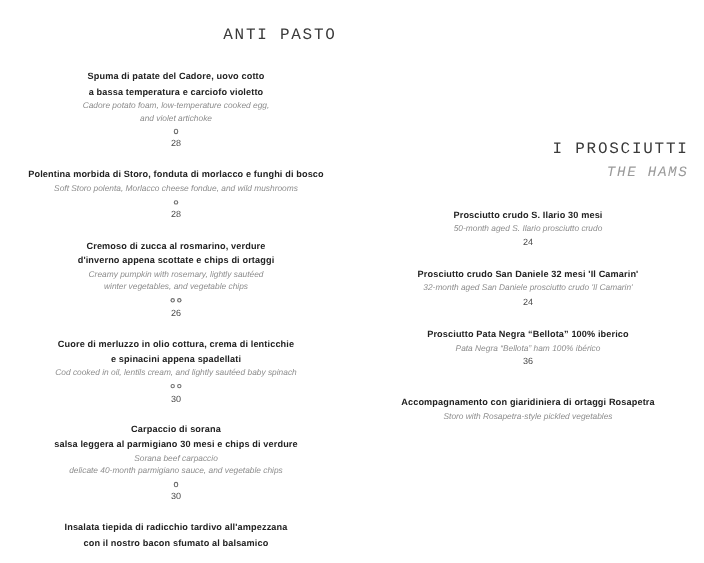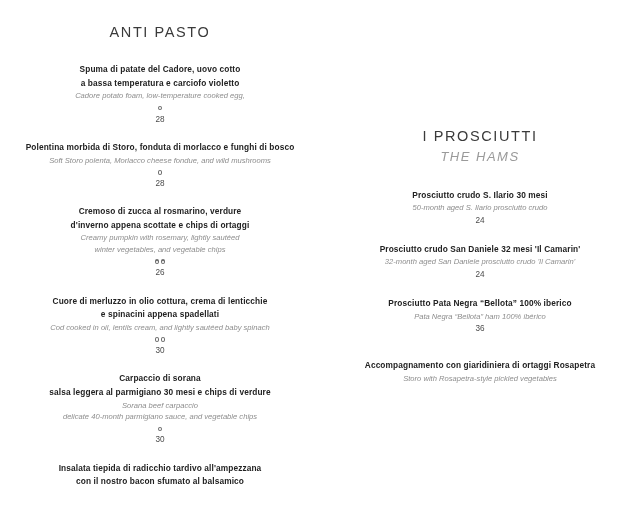--- a/index.html
+++ b/index.html
@@ -26,22 +26,23 @@
   }
 
   .column {
     flex: 0 0 50%;
     padding: 0 14px;
     text-align: center;
   }
 
   
   .section-header {
-    text-align: center;
+    text-align: right;
     margin-bottom: 20px;
+    font-family: Liberation Mono, monospace;
   }
 
   .section-title {
     font-size: 14.5px;
     font-weight: 300;
     letter-spacing: 1.6px;
     color: #3a3a3a;
     line-height: 1.45;
     text-transform: uppercase;
   }
@@ -135,20 +136,21 @@
     <div class="section-header">
       <div class="section-title">ANTI PASTO</div>
     </div>
 
     <div class="dish-list">
 
       <div class="dish">
         <div class="dish-name">Spuma di patate del Cadore, uovo cotto</div>
         <div class="dish-name">a bassa temperatura e carciofo violetto</div>
         <div class="dish-desc">Cadore potato foam, low-temperature cooked egg,</div>
+        <div class="dish-desc">and violet artichoke</div>
         <div class="dish-icons">
           <span class="allergen-icon"></span>
         </div>
         <div class="dish-price">28</div>
       </div>
 
       <div class="dish">
         <div class="dish-name">Polentina morbida di Storo, fonduta di morlacco e funghi di bosco</div>
         <div class="dish-desc">Soft Storo polenta, Morlacco cheese fondue, and wild mushrooms</div>
         <div class="dish-icons">

